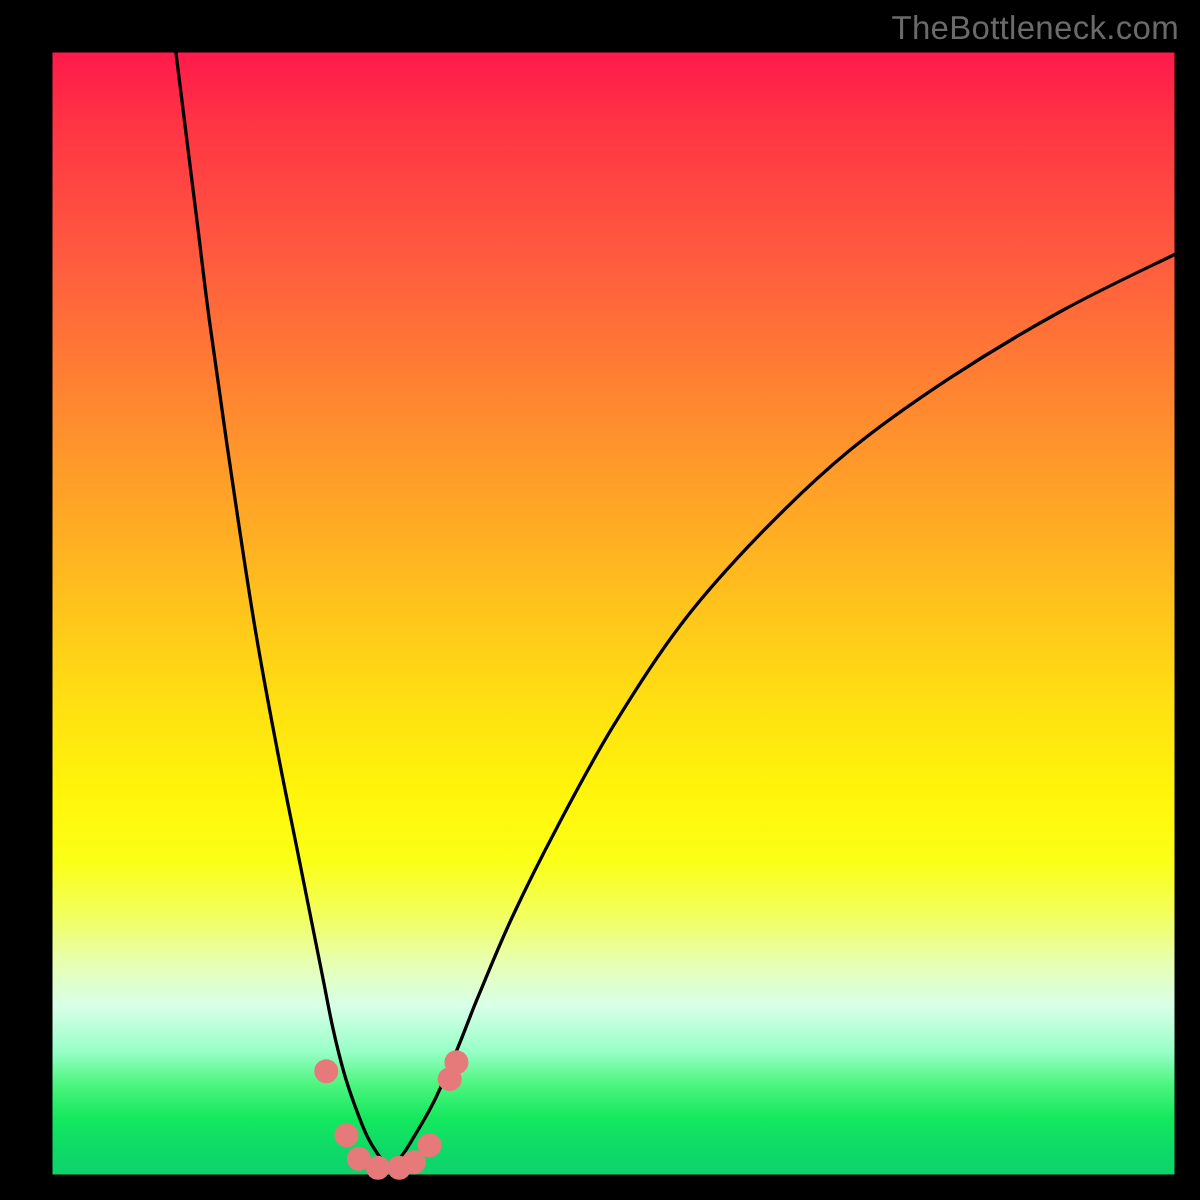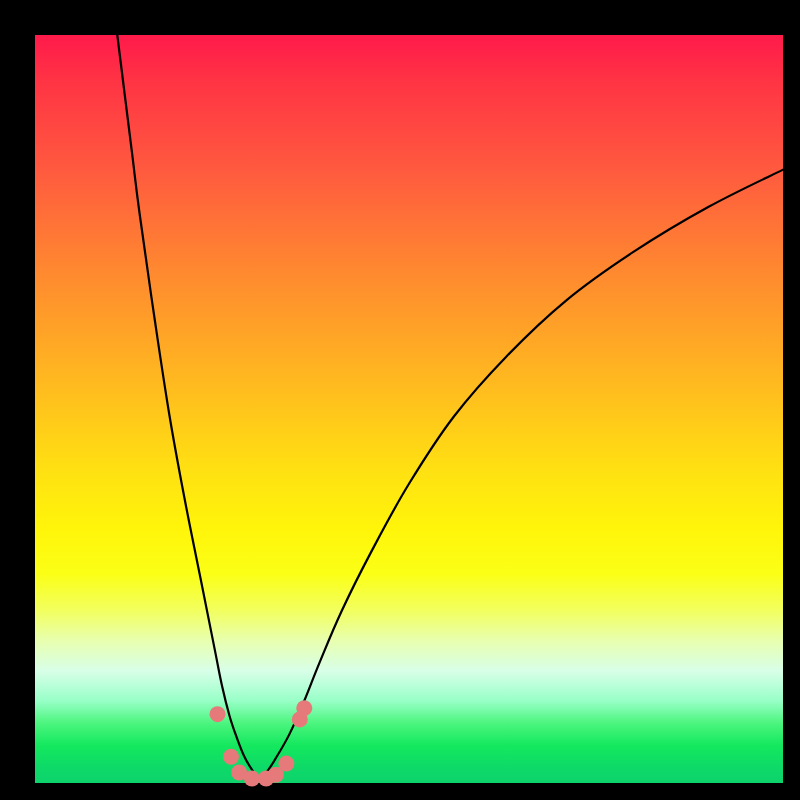--- a/index.html
+++ b/index.html
@@ -68,20 +68,21 @@
   }
   .dot {
     fill: #e67a7a;
     stroke: none;
   }
 </style>
 </head>
 <body>
 
 <div class="frame">
+  <div class="watermark">TheBottleneck.com</div>
   <div class="plot">
     <svg class="curve" viewBox="0 0 748 748">
       <path id="left-path" class="curve-path" d="M 82.28 0.00 C 83.63 10.77, 87.07 38.30, 89.76 59.84 C 92.45 81.38, 94.55 98.14, 97.24 119.68 C 99.93 141.22, 100.68 149.90, 104.72 179.52 C 108.76 209.14, 114.29 247.89, 119.68 284.24 C 125.07 320.59, 129.25 349.17, 134.64 381.48 C 140.03 413.79, 144.21 435.49, 149.60 463.76 C 154.99 492.03, 159.17 511.63, 164.56 538.56 C 169.95 565.49, 175.48 593.16, 179.52 613.36 C 183.56 633.56, 184.31 638.64, 187.00 650.76 C 189.69 662.88, 191.79 671.26, 194.48 680.68 C 197.17 690.10, 199.27 695.71, 201.96 703.12 C 204.65 710.53, 206.75 716.17, 209.44 721.82 C 212.13 727.47, 214.23 730.63, 216.92 734.54 C 219.61 738.44, 223.05 741.90, 224.40 743.51"></path>
       <path id="right-path" class="curve-path" d="M 224.40 743.51 C 225.75 742.30, 229.19 740.01, 231.88 736.78 C 234.57 733.55, 235.32 732.29, 239.36 725.56 C 243.40 718.83, 248.93 710.15, 254.32 699.38 C 259.71 688.61, 263.89 678.51, 269.28 665.72 C 274.67 652.93, 277.51 644.48, 284.24 628.32 C 290.97 612.16, 297.26 596.16, 306.68 575.96 C 316.10 555.76, 324.48 539.01, 336.60 516.12 C 348.72 493.23, 359.19 473.04, 374.00 448.80 C 388.81 424.56, 401.38 404.37, 418.88 381.48 C 436.38 358.59, 451.04 342.51, 471.24 321.64 C 491.44 300.77, 508.19 284.39, 531.08 265.54 C 553.97 246.69, 572.82 233.75, 598.40 216.92 C 623.98 200.09, 646.27 186.85, 673.20 172.04 C 700.13 157.23, 734.54 141.37, 748.00 134.64"></path>
       <g id="dots">
           <circle cx="182.51" cy="679.18" r="8" class="dot"></circle>
           <circle cx="195.98" cy="721.82" r="8" class="dot"></circle>
           <circle cx="204.20" cy="737.53" r="8" class="dot"></circle>
           <circle cx="216.92" cy="743.51" r="8" class="dot"></circle>
           <circle cx="231.13" cy="743.51" r="8" class="dot"></circle>

